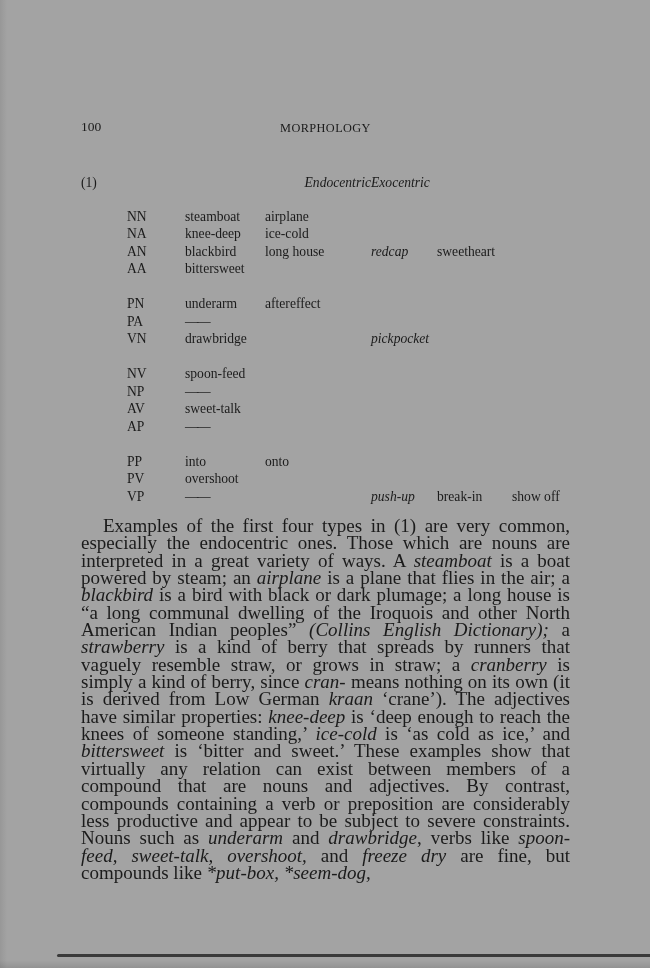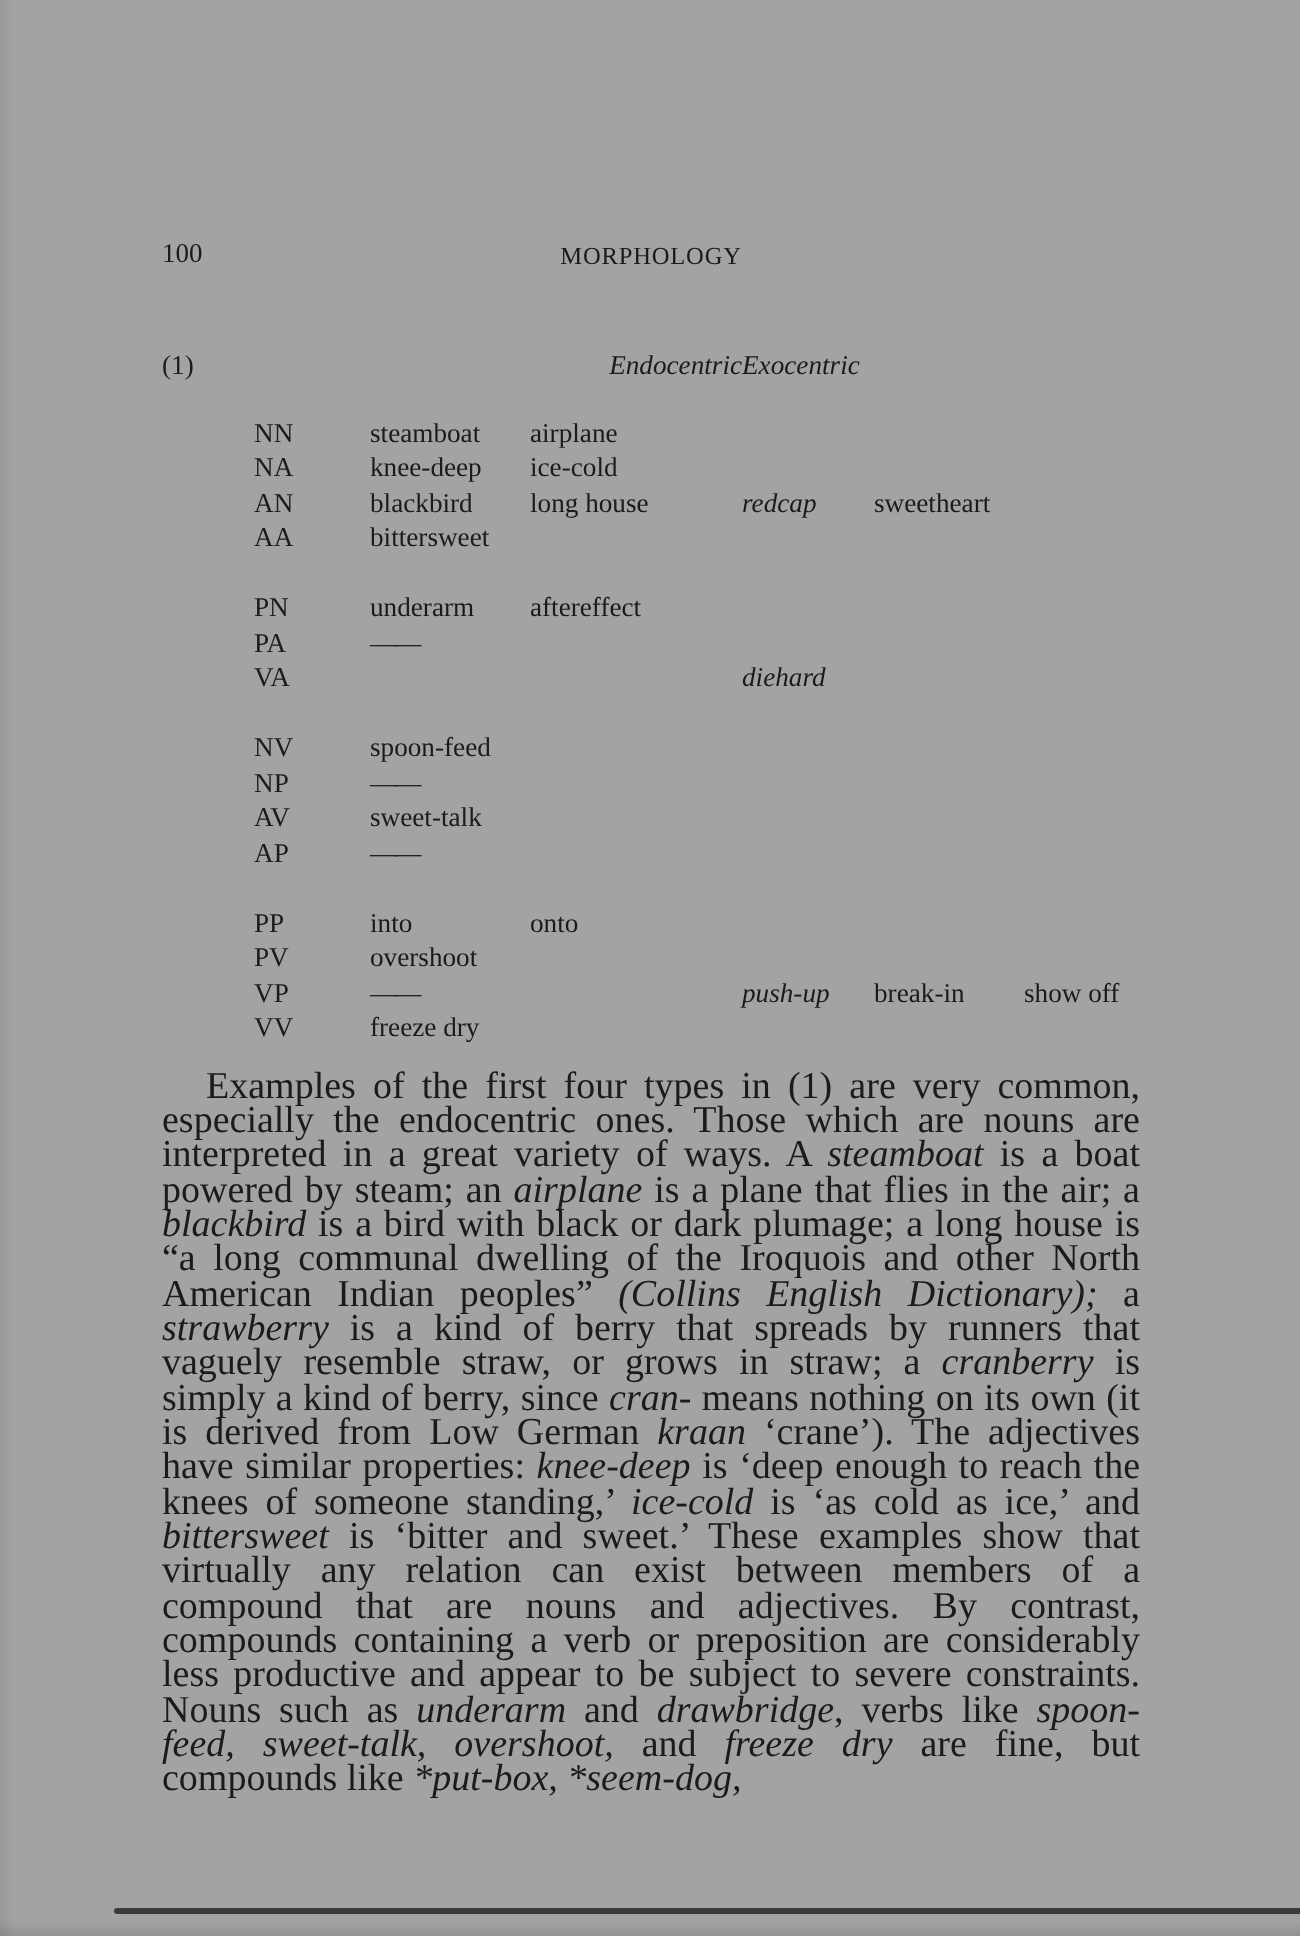--- a/index.html
+++ b/index.html
@@ -135,24 +135,24 @@
             </div>
             <div class="trow trow-data">
               <span class="c-type">PA</span>
               <span class="cell c1 rule">——</span>
               <span class="cell c2"></span>
               <span class="cell c3"></span>
               <span class="cell c4"></span>
               <span class="cell c5"></span>
             </div>
             <div class="trow trow-data">
-              <span class="c-type">VA</span>
-              <span class="cell c1"></span>
-              <span class="cell c2"></span>
-              <span class="cell c3">diehard</span>
+              <span class="c-type">VN</span>
+              <span class="cell c1">drawbridge</span>
+              <span class="cell c2"></span>
+              <span class="cell c3">pickpocket</span>
               <span class="cell c4"></span>
               <span class="cell c5"></span>
             </div>
           </div>
           <div class="tgroup">
             <div class="trow trow-data">
               <span class="c-type">NV</span>
               <span class="cell c1">spoon-feed</span>
               <span class="cell c2"></span>
               <span class="cell c3"></span>
@@ -202,28 +202,20 @@
               <span class="cell c5"></span>
             </div>
             <div class="trow trow-data">
               <span class="c-type">VP</span>
               <span class="cell c1 rule">——</span>
               <span class="cell c2"></span>
               <span class="cell c3">push-up</span>
               <span class="cell c4">break-in</span>
               <span class="cell c5">show off</span>
             </div>
-            <div class="trow trow-data">
-              <span class="c-type">VV</span>
-              <span class="cell c1">freeze dry</span>
-              <span class="cell c2"></span>
-              <span class="cell c3"></span>
-              <span class="cell c4"></span>
-              <span class="cell c5"></span>
-            </div>
           </div>
         </div>
     </section>
 
     <p class="body-paragraph"><span>Examples of the first four types in (1) are very common, especially the endocentric ones. Those which are nouns are interpreted in a great variety of ways. A </span><em>steamboat</em><span> is a boat powered by steam; an </span><em>airplane</em><span> is a plane that flies in the air; a </span><em>blackbird</em><span> is a bird with black or dark plumage; a long house is “a long communal dwelling of the Iroquois and other North American Indian peoples” </span><em>(Collins English Dictionary);</em><span> a </span><em>strawberry</em><span> is a kind of berry that spreads by runners that vaguely resemble straw, or grows in straw; a </span><em>cranberry</em><span> is simply a kind of berry, since </span><em>cran-</em><span> means nothing on its own (it is derived from Low German </span><em>kraan</em><span> ‘crane’). The adjectives have similar properties: </span><em>knee-deep</em><span> is ‘deep enough to reach the knees of someone standing,’ </span><em>ice-cold</em><span> is ‘as cold as ice,’ and </span><em>bittersweet</em><span> is ‘bitter and sweet.’ These examples show that virtually any relation can exist between members of a compound that are nouns and adjectives. By contrast, compounds containing a verb or preposition are considerably less productive and appear to be subject to severe constraints. Nouns such as </span><em>underarm</em><span> and </span><em>drawbridge</em><span>, verbs like </span><em>spoon-feed, sweet-talk, overshoot,</em><span> and </span><em>freeze dry</em><span> are fine, but compounds like </span><em>*put-box, *seem-dog,</em></p>
 
   </div>
 
   <div class="edge-bottom-line"></div>
   <div class="edge-bottom-shade"></div>

